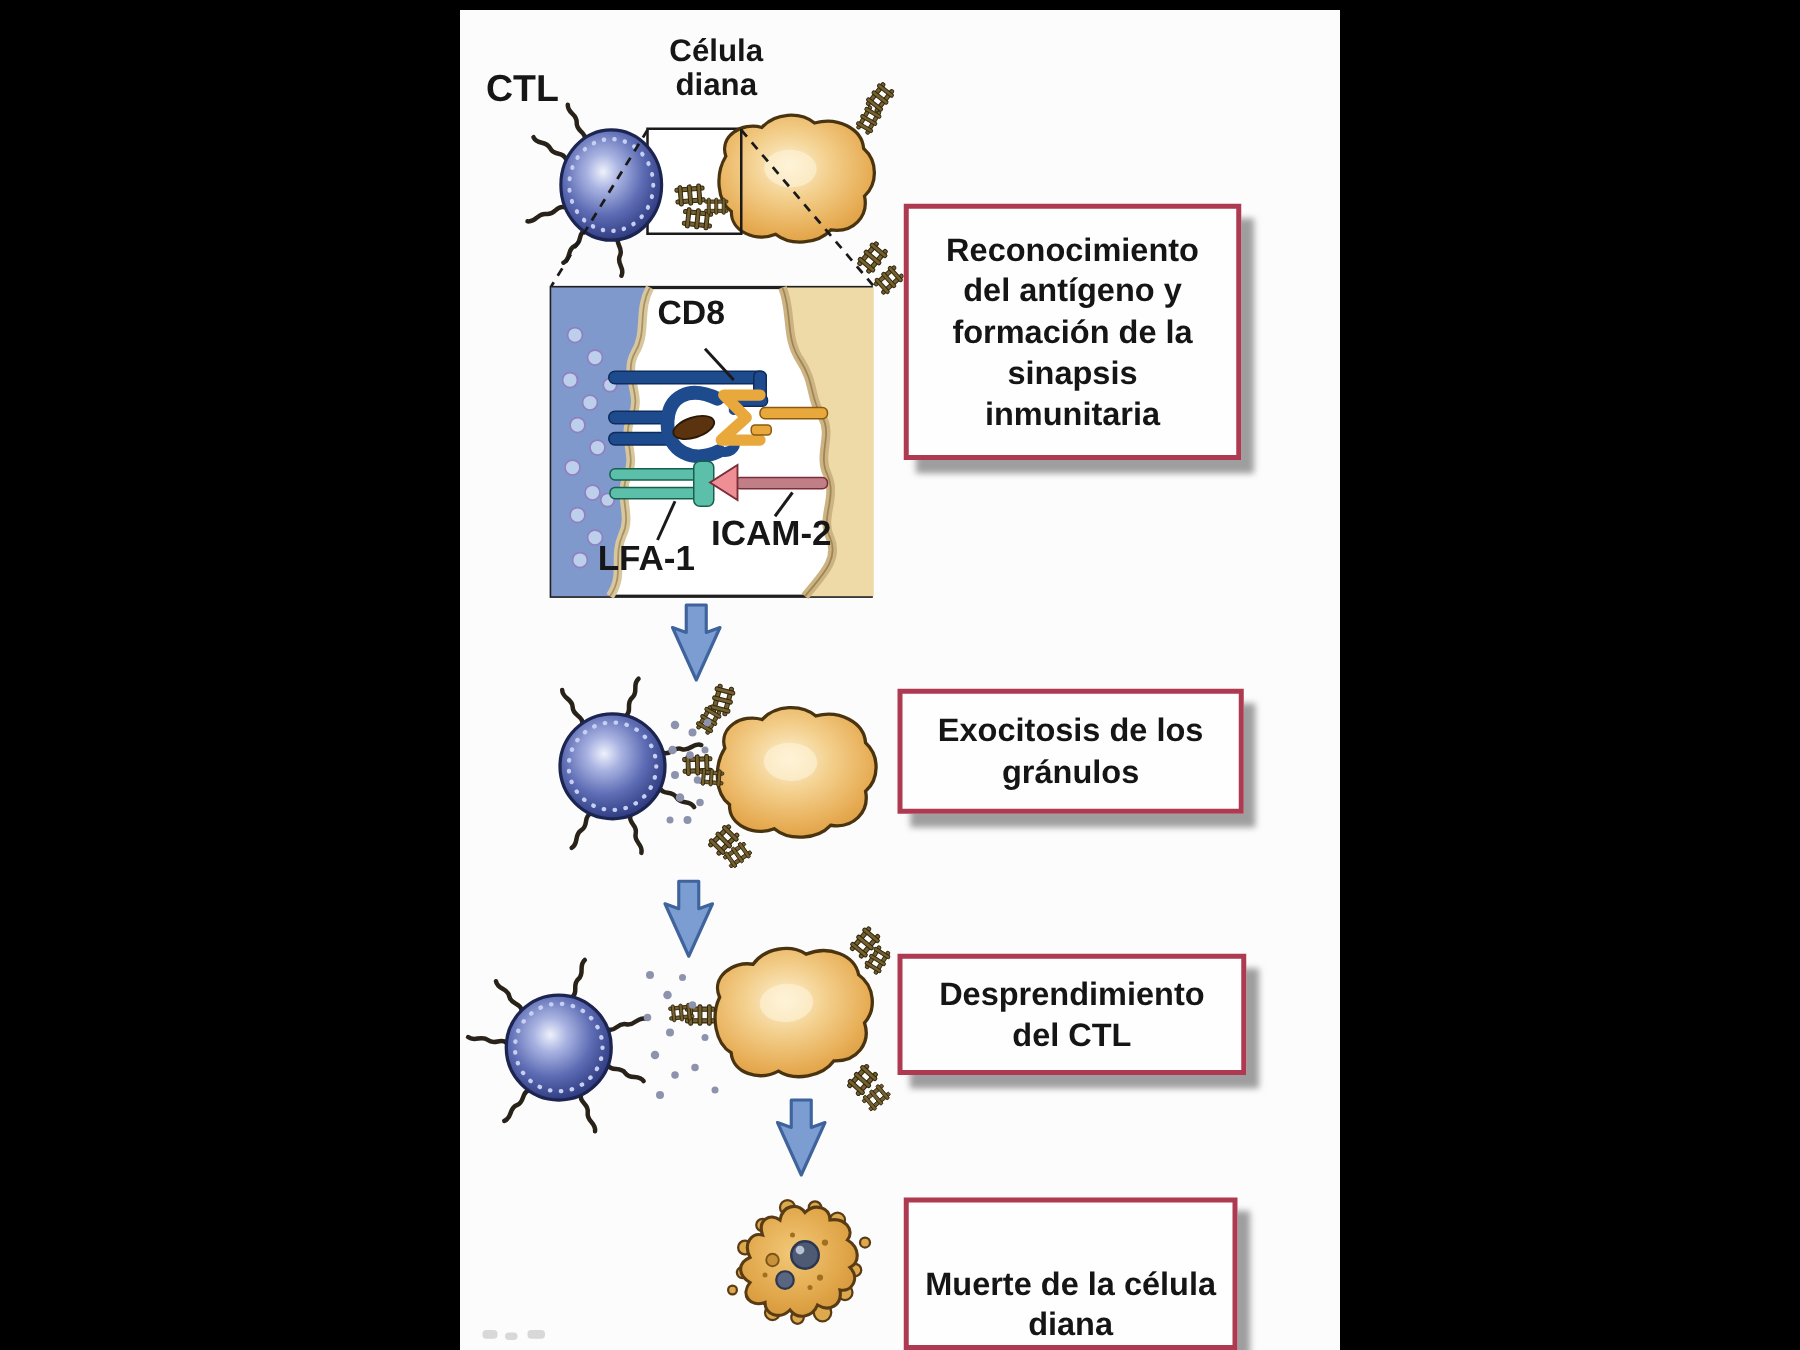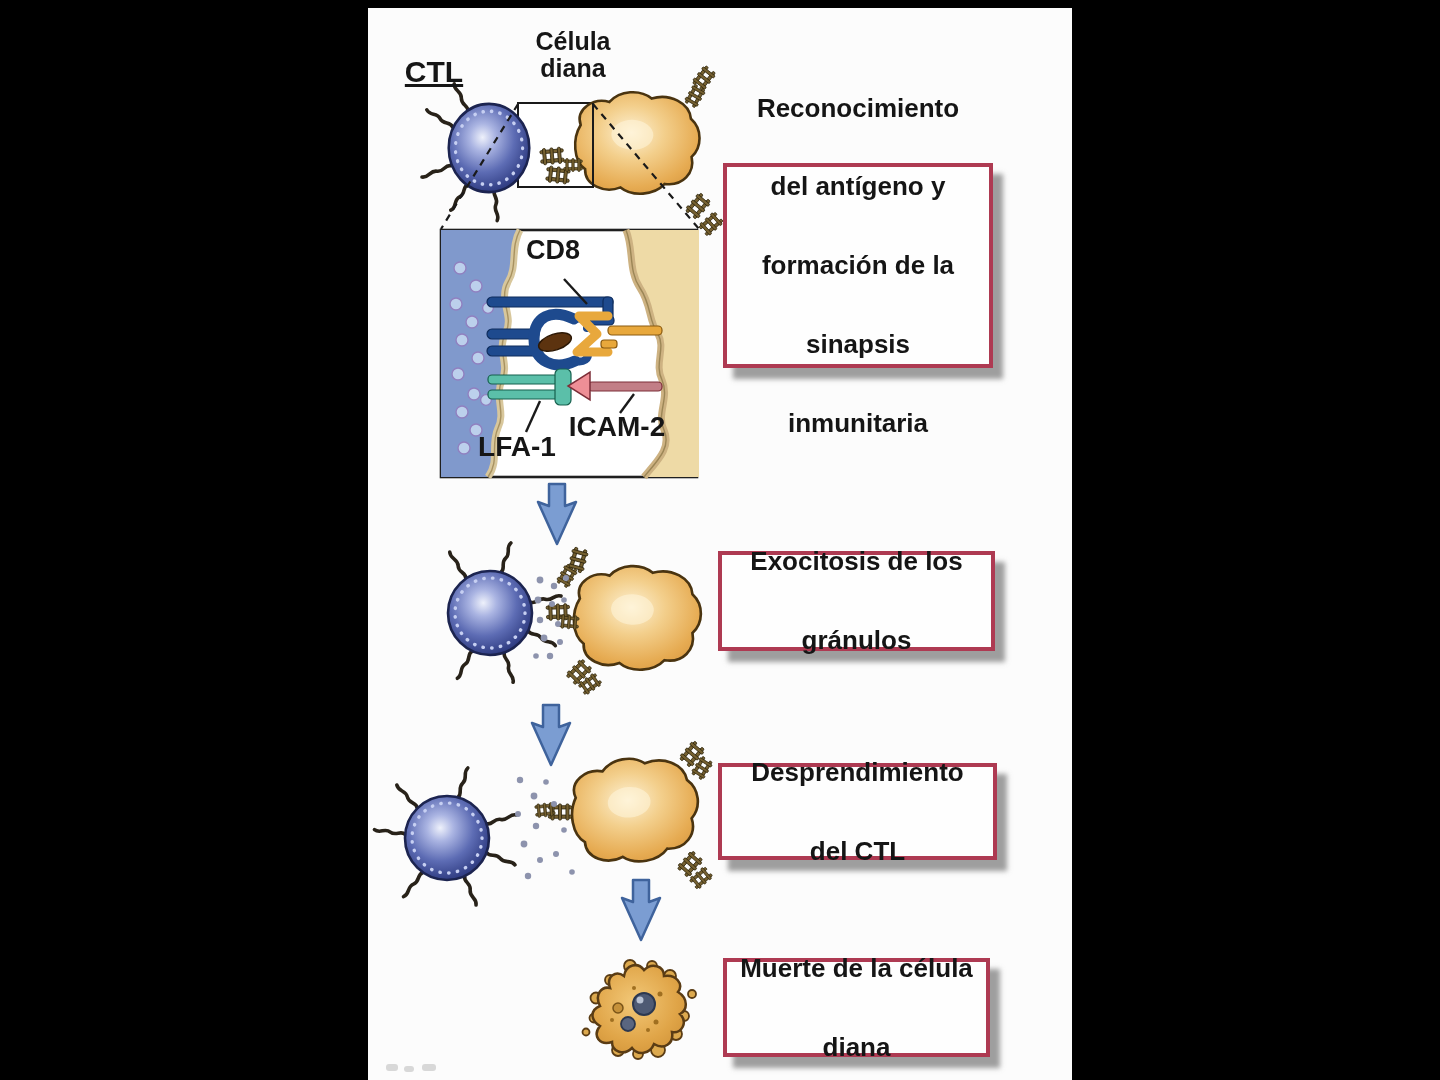--- a/index.html
+++ b/index.html
@@ -17,21 +17,20 @@
     position:absolute;color:#161616;font-weight:600;text-align:center;
     line-height:1.06;letter-spacing:0px;
   }
   .stepbox{
     position:absolute;box-sizing:border-box;background:#fefefe;
     border:4px solid var(--box_border,#ae3a52);
     box-shadow:10px 11px 5px rgba(95,95,95,0.6);
     display:flex;flex-direction:column;align-items:center;justify-content:center;
     color:var(--box_text,#151515);font-weight:700;font-size:26px;line-height:1.26;
     text-align:center;
-    gap:46px;
   }
   .box-line{white-space:nowrap;}
   
   .arrow{fill:var(--arrow_fill,#7b9dd2);stroke:var(--arrow_stroke,#3f639c);stroke-width:2.5;stroke-linejoin:round;}
   .cd8f{fill:var(--cd8_blue,#1e4a8e);stroke:#0e2c5c;stroke-width:1.2;}
   .cd8s{stroke:var(--cd8_blue,#1e4a8e);fill:none;stroke-linecap:round;}
   .mhcf{fill:var(--mhc_orange,#e8a83c);stroke:#8a5a10;stroke-width:1.2;}
   .mhcs{stroke:var(--mhc_orange,#e8a83c);fill:none;stroke-linecap:round;stroke-linejoin:round;}
   .lfaf{fill:var(--lfa1_teal,#5bbfa9);stroke:#17604e;stroke-width:1.2;}
   .icamf{fill:var(--icam1_rose,#c27e86);stroke:#7c2e38;stroke-width:1.2;}
@@ -319,21 +318,21 @@
         <circle cx="-22" cy="-2" r="5" fill="#c6913a" stroke="#7a5418" stroke-width="1.5"></circle>
         <circle cx="16" cy="12" r="2.5" fill="#a06f20"></circle>
         <circle cx="8" cy="20" r="2" fill="#a06f20"></circle>
         <circle cx="20" cy="-16" r="2.5" fill="#a06f20"></circle>
         <circle cx="-6" cy="-22" r="2" fill="#a06f20"></circle>
         <circle cx="-28" cy="10" r="2" fill="#a06f20"></circle>
       </g>
     </g>
   </svg>
 
-  <div class="lbl" style="left:36px;top:48px;width:60px;font-size:30px;text-decoration:underline;">CTL</div>
+  <div class="lbl" style="left:20px;top:48px;width:60px;font-size:30px;">CTL</div>
 
   <div class="lbl" style="left:146px;top:20px;width:118px;font-size:25px;">
     <div>Célula</div>
     <div>diana</div>
   </div>
 
   <div class="lbl" style="left:150px;top:228px;width:70px;font-size:27px;">CD8</div>
 
   <div class="lbl" style="left:103px;top:424px;width:92px;font-size:28px;">LFA-1</div>
 
@@ -350,21 +349,21 @@
   <div class="stepbox" style="left:350px;top:755px;width:279px;height:97px;">
     <div class="box-line">Desprendimiento</div>
     <div class="box-line">del CTL</div>
   </div>
 
   <div class="stepbox" style="left:350px;top:543px;width:277px;height:100px;">
     <div class="box-line">Exocitosis de los</div>
     <div class="box-line">gránulos</div>
   </div>
 
-  <div class="stepbox" style="left:355px;top:950px;width:267px;height:99px;">
+  <div class="stepbox" style="left:355px;top:950px;width:267px;height:122px;justify-content:flex-end;">
     <div class="box-line">Muerte de la célula</div>
     <div class="box-line">diana</div>
   </div>
 
   <div class="smudge" style="left:18px;top:1056px;width:12px;height:7px;"></div>
   <div class="smudge" style="left:36px;top:1058px;width:10px;height:6px;"></div>
   <div class="smudge" style="left:54px;top:1056px;width:14px;height:7px;"></div>
 </div>
 
 </body></html>

